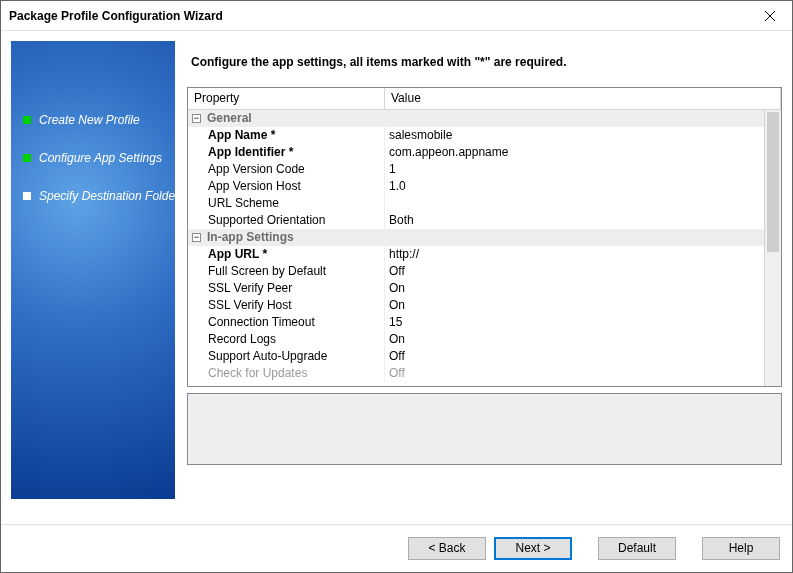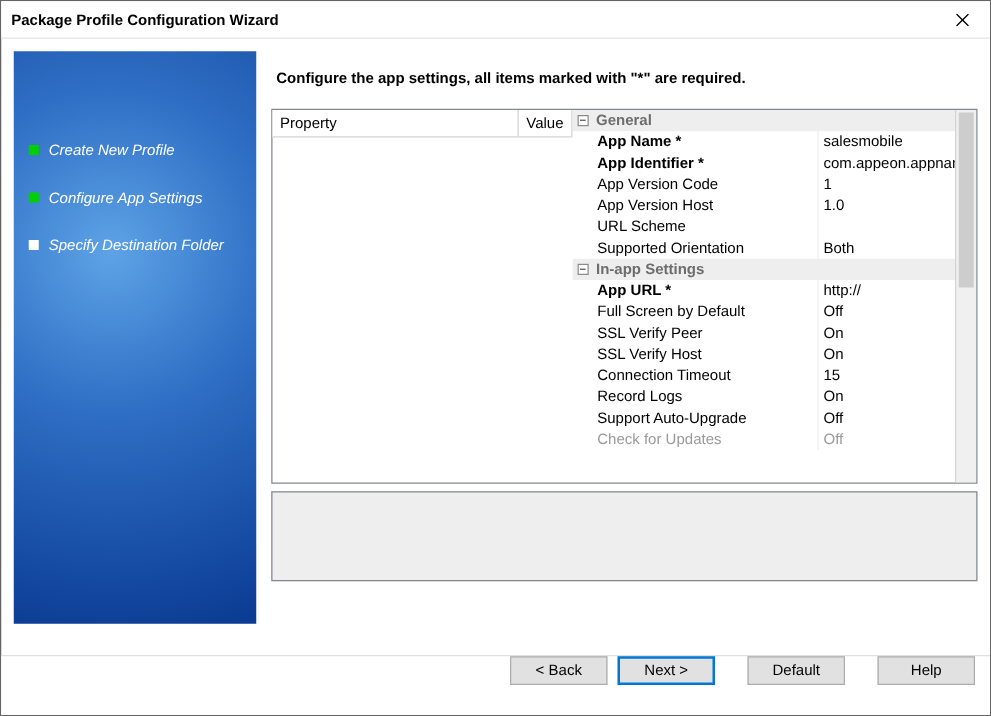--- a/index.html
+++ b/index.html
@@ -41,21 +41,21 @@
   }
 
   .body-area {
     flex: 1;
     display: flex;
     padding: 10px;
     gap: 0;
   }
 
   .sidebar {
-    width: 194px;
+    width: 164px;
     height: 458px;
     background: radial-gradient(circle at 40% 35%, #5ea3e6 0%, #2f6fc5 40%, #0a3a92 100%);
     position: relative;
     color: #fff;
     padding-top: 60px;
   }
   .sidebar .step {
     display: flex;
     align-items: center;
     padding: 12px 10px 12px 12px;
@@ -80,21 +80,21 @@
   .instruction {
     font-weight: bold;
     font-size: 12px;
     padding: 14px 4px 18px 4px;
   }
 
   .grid-wrap {
     border: 1px solid #828790;
     height: 300px;
     display: flex;
-    flex-direction: row;
+    flex-direction: column;
   }
   .grid-header {
     display: flex;
     background: #fff;
     border-bottom: 1px solid #d4d4d4;
     height: 22px;
   }
   .grid-header .col {
     padding: 3px 6px;
     border-right: 1px solid #d4d4d4;
@@ -171,21 +171,21 @@
   .desc-panel {
     border: 1px solid #828790;
     height: 72px;
     margin-top: 6px;
     background: #eeeeee;
   }
 
   .footer {
     height: 48px;
     display: flex;
-    align-items: flex-start;
+    align-items: center;
     justify-content: flex-end;
     padding: 0 12px;
     gap: 8px;
     border-top: 1px solid #e0e0e0;
     background: #fff;
   }
   .btn {
     min-width: 78px;
     height: 23px;
     background: #e1e1e1;

